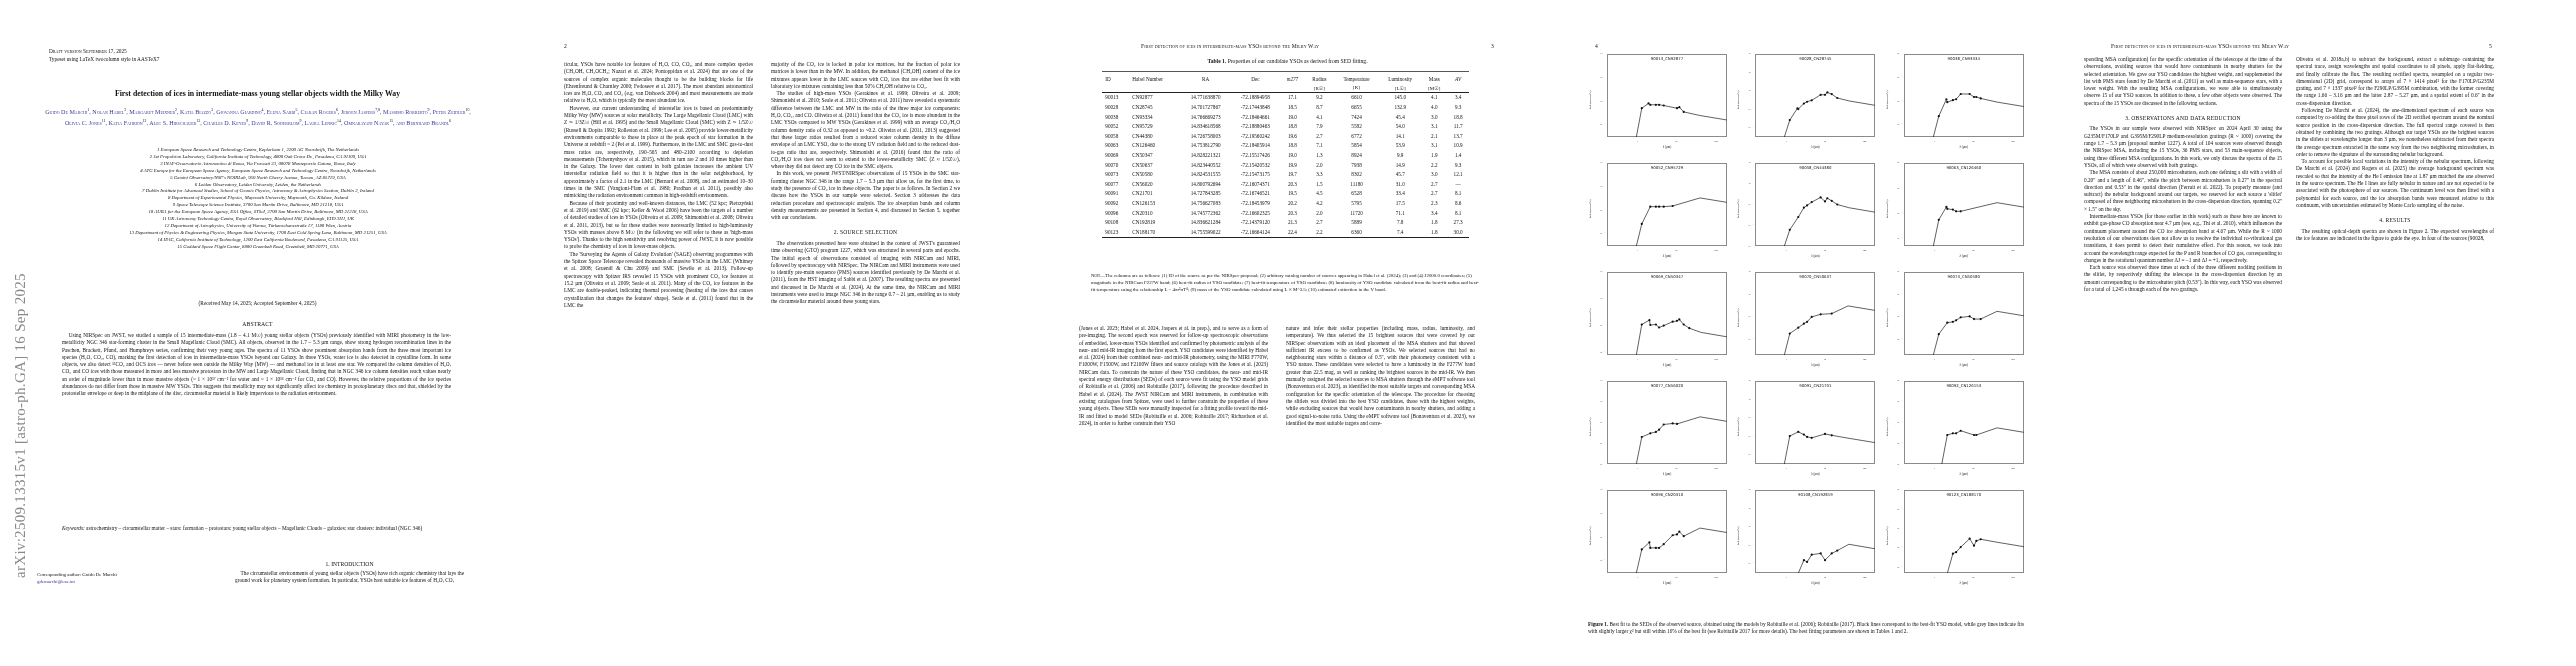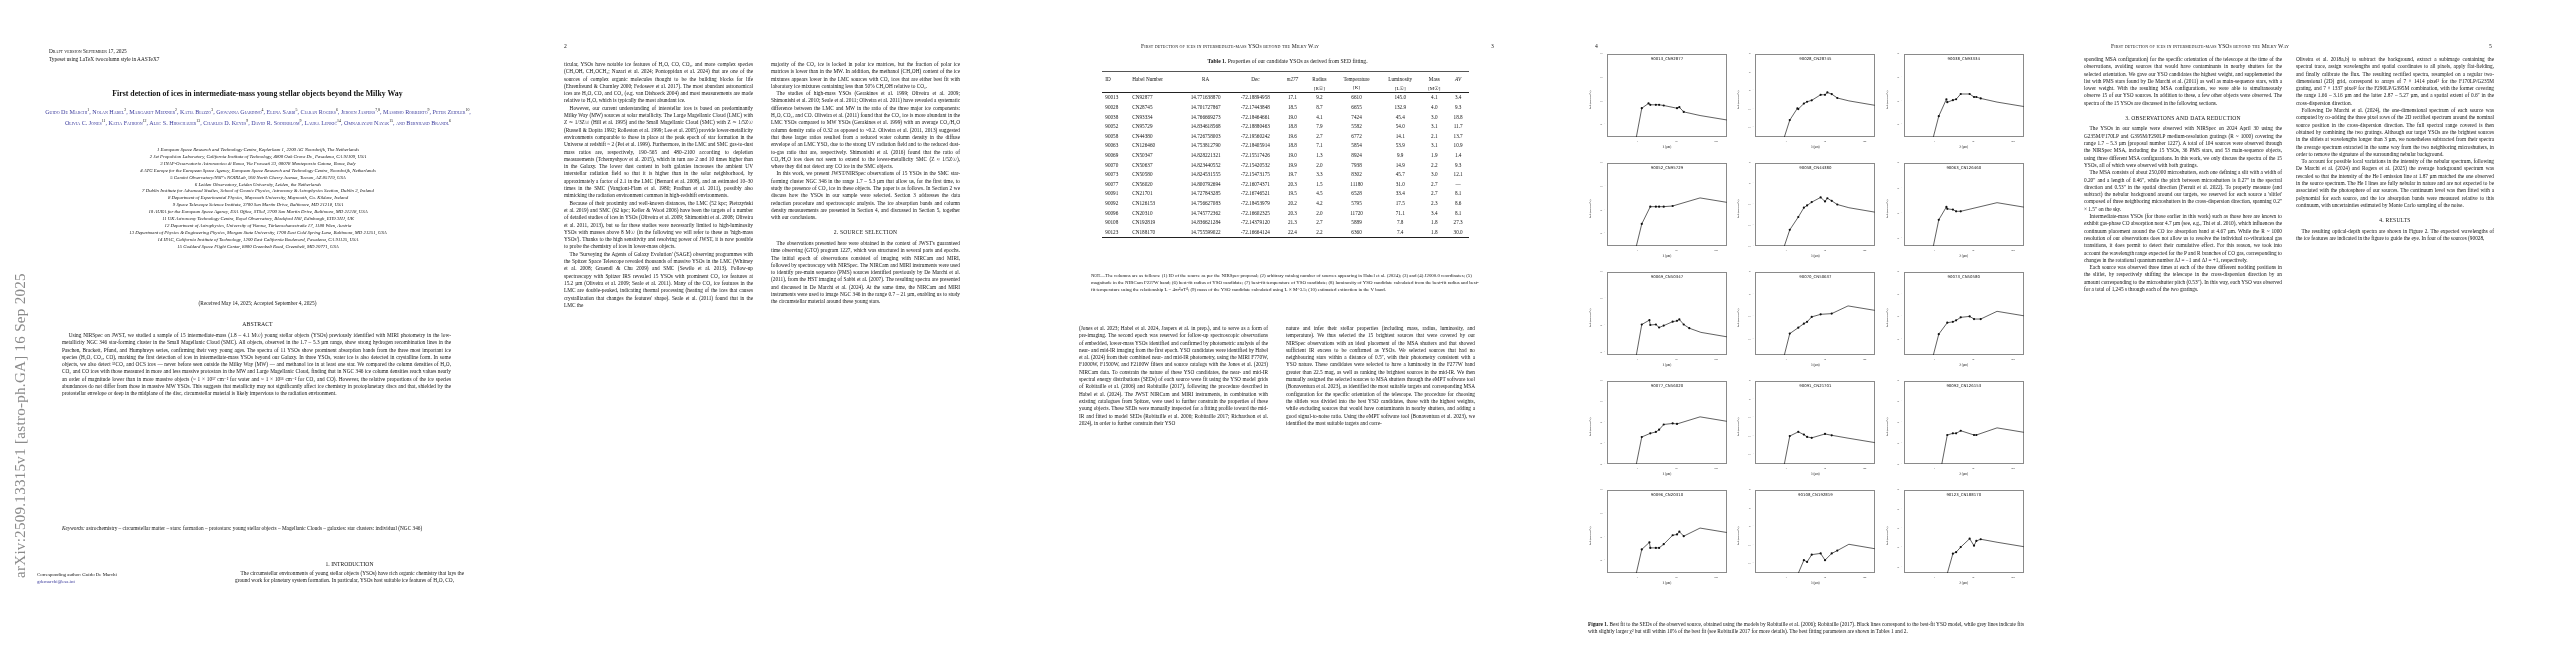--- a/index.html
+++ b/index.html
@@ -58,21 +58,21 @@
 </style>
 </head>
 <body>
 
 <div class="page p1">
   <div class="arxiv">arXiv:2509.13315v1  [astro-ph.GA]  16 Sep 2025</div>
   <div class="draft">
     <div class="sc">Draft version September 17, 2025</div>
     <div>Typeset using LaTeX twocolumn style in AASTeX7</div>
   </div>
-  <div class="title">First detection of ices in intermediate-mass young stellar objects beyond the Milky Way</div>
+  <div class="title">First detection of ices in intermediate-mass young stellar objects width the Milky Way</div>
   <div class="authors" id="authors"><span>Guido De Marchi</span><sup>1</sup>, <span>Nolan Habel</span><sup>2</sup>, <span>Margaret Meixner</span><sup>2</sup>, <span>Katia Biazzo</span><sup>3</sup>, <span>Giovanna Giardino</span><sup>4</sup>, <span>Elena Sabbi</span><sup>5</sup>, <span>Ciaran Rogers</span><sup>6</sup>, <span>Jeroen Jaspers</span><sup>7,8</sup>, <span>Massimo Robberto</span><sup>9</sup>, <span>Peter Zeidler</span><sup>10</sup>, <span>Olivia C. Jones</span><sup>11</sup>, <span>Katja Fahrion</span><sup>12</sup>, <span>Alec S. Hirschauer</span><sup>13</sup>, <span>Charles D. Keyes</span><sup>9</sup>, <span>David R. Soderblom</span><sup>9</sup>, <span>Laura Lenkić</span><sup>14</sup>, <span>Omnarayani Nayak</span><sup>15</sup>, and <span>Bernhard Brandl</span><sup>6</sup></div>
   <div class="affils" id="affils">
       <div>1 European Space Research and Technology Centre, Keplerlaan 1, 2200 AG Noordwijk, The Netherlands</div>
       <div>2 Jet Propulsion Laboratory, California Institute of Technology, 4800 Oak Grove Dr., Pasadena, CA 91109, USA</div>
       <div>3 INAF-Osservatorio Astronomico di Roma, Via Frascati 33, 00078 Monteporzio Catone, Rome, Italy</div>
       <div>4 ATG Europe for the European Space Agency, European Space Research and Technology Centre, Noordwijk, Netherlands</div>
       <div>5 Gemini Observatory/NSF's NOIRLab, 950 North Cherry Avenue, Tucson, AZ 85719, USA</div>
       <div>6 Leiden Observatory, Leiden University, Leiden, the Netherlands</div>
       <div>7 Dublin Institute for Advanced Studies, School of Cosmic Physics, Astronomy &amp; Astrophysics Section, Dublin 2, Ireland</div>
       <div>8 Department of Experimental Physics, Maynooth University, Maynooth, Co. Kildare, Ireland</div>

